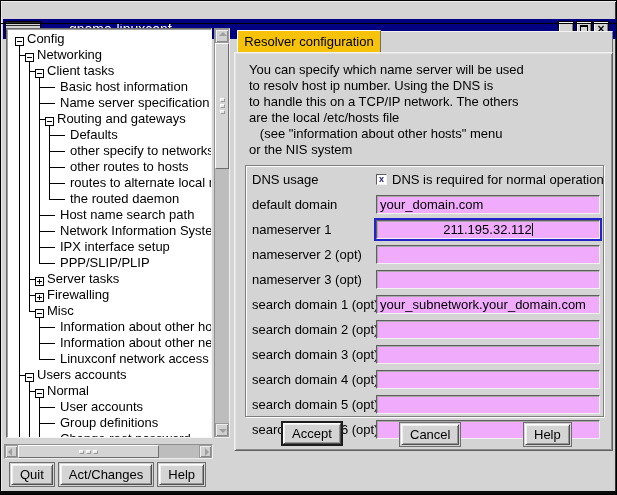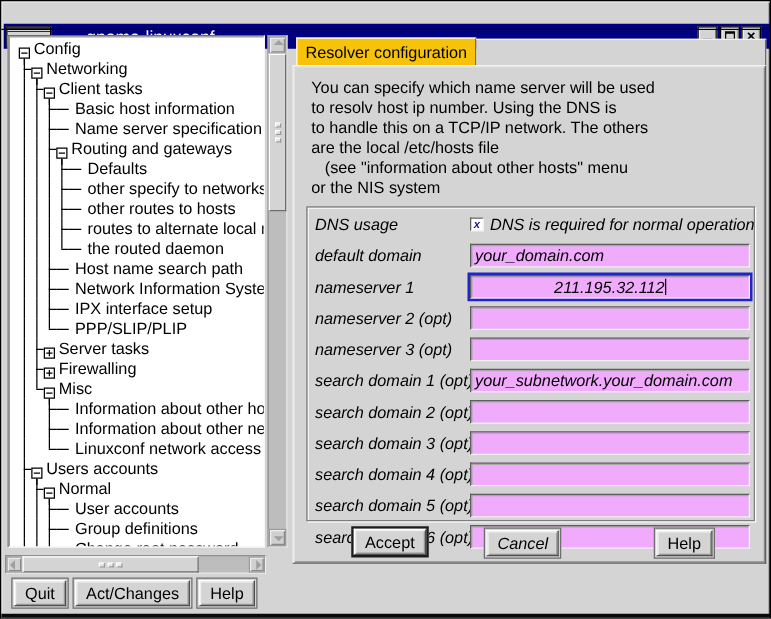--- a/index.html
+++ b/index.html
@@ -21,21 +21,21 @@
   .winbtn.min{left:555px}.winbtn.max{left:573px}.winbtn.close{left:590px}
   .glyph-min{position:absolute;left:3px;bottom:3px;width:8px;height:2px;background:#000;}
   .glyph-max{position:absolute;left:3px;top:3px;width:8px;height:7px;border:1px solid #000;border-top:2px solid #000;}
   .glyph-close{position:absolute;left:0;top:-1px;width:14px;text-align:center;font-size:12px;font-weight:bold;color:#000;line-height:16px;}
 
   
   .tree-viewport{position:absolute;left:5px;top:27px;width:206px;height:410px;background:#fff;overflow:hidden;
     border:1px solid #6b6b6b;border-right-color:#f6f6f6;border-bottom-color:#f6f6f6;
     box-shadow:inset 1px 1px 0 #9c9c9c;}
   .tree-rows{padding:2px 0 0 8px;}
-  .trow{height:16px;display:flex;align-items:flex-end;white-space:nowrap;}
+  .trow{height:16px;display:flex;align-items:center;white-space:nowrap;}
   .tcell{position:relative;width:10px;height:16px;flex:none;}
   .tcell.pass.on::before{content:"";position:absolute;left:4px;top:0;bottom:0;width:1px;background:#000;}
   .tcell.tee::before{content:"";position:absolute;left:4px;top:0;height:8px;width:1px;background:#000;}
   .tcell.tee.more::before{height:16px;}
   .tcell.tee::after{content:"";position:absolute;left:4px;top:8px;width:6px;height:1px;background:#000;}
   .tcell.dash{width:12px;}
   .tcell.dash::before{content:"";position:absolute;left:0;top:8px;width:10px;height:1px;background:#000;}
   .tbox{position:relative;flex:none;width:9px;height:9px;margin-top:4px;background:#fff;border:1px solid #000;}
   .tbox::before{content:"";position:absolute;left:1px;top:3px;width:5px;height:1px;background:#000;}
   .tbox.plus::after{content:"";position:absolute;left:3px;top:1px;width:1px;height:5px;background:#000;}
@@ -79,21 +79,21 @@
     font-size:13px;line-height:21px;text-align:center;color:#000;}
   .tab-rest{position:absolute;left:380px;top:30px;width:232px;height:21px;background:#d4d4d4;
     border-top:1px solid #f2f2f2;border-right:1px solid #6e6e6e;}
   .nbody{position:absolute;left:233px;top:51px;width:379px;height:399px;background:#d4d4d4;
     border:1px solid #f2f2f2;border-right-color:#5f5f5f;border-bottom-color:#5f5f5f;
     box-shadow:inset 1px 1px 0 #e2e2e2, inset -1px -1px 0 #8b8b8b;}
   .desc{position:absolute;left:14px;top:9px;}
   .desc-line{font-size:13px;line-height:16px;color:#000;white-space:pre;}
   .fframe{position:absolute;left:10px;top:112px;width:359px;height:252px;
     border:1px solid #7e7e7e;box-shadow:inset 1px 1px 0 #fff, 1px 1px 0 #fff;padding-top:1px;}
-  .frow{height:25px;display:flex;align-items:center;padding-left:6px;font-style:italic;}
+  .frow{height:25px;display:flex;align-items:center;padding-left:6px;}
   .flabel{width:124px;flex:none;font-size:13px;color:#000;white-space:nowrap;overflow:hidden;}
   .tinput{width:224px;height:19px;flex:none;background:#f0abfc;position:relative;
     border:1px solid #5e5e5e;border-right-color:#f2f2f2;border-bottom-color:#f2f2f2;
     box-shadow:inset 1px 1px 0 #a8a8a8;
     font-size:13px;line-height:17px;padding:0 3px;white-space:nowrap;overflow:hidden;}
   .tinput.focused{outline:2px solid var(--focus,#2323cc);outline-offset:0;text-align:center;}
   .caret{display:inline-block;width:1px;height:13px;background:#000;vertical-align:-2px;}
   .checkrow-right{display:flex;align-items:center;gap:5px;min-width:0;}
   .checkbox{width:11px;height:11px;flex:none;background:#fff;position:relative;
     border:1px solid #5e5e5e;border-right-color:#f2f2f2;border-bottom-color:#f2f2f2;}
@@ -425,21 +425,21 @@
             <span class="flabel">search domain 6 (opt)</span>
             <div class="tinput"><span></span></div>
           </div>
         </div>
     </div>
 
     <div class="pbuttons">
       <div class="btn default" style="left:46px;top:0;">
           <div class="inner">Accept</div>
         </div>
-      <div class="btn" style="left:152px;top:1px;font-style:italic;">
+      <div class="btn" style="left:164px;top:1px;">
           <div class="inner">Cancel</div>
         </div>
       <div class="btn" style="left:288px;top:1px;">
           <div class="inner">Help</div>
         </div>
     </div>
   </div>
 
 </div>
 

